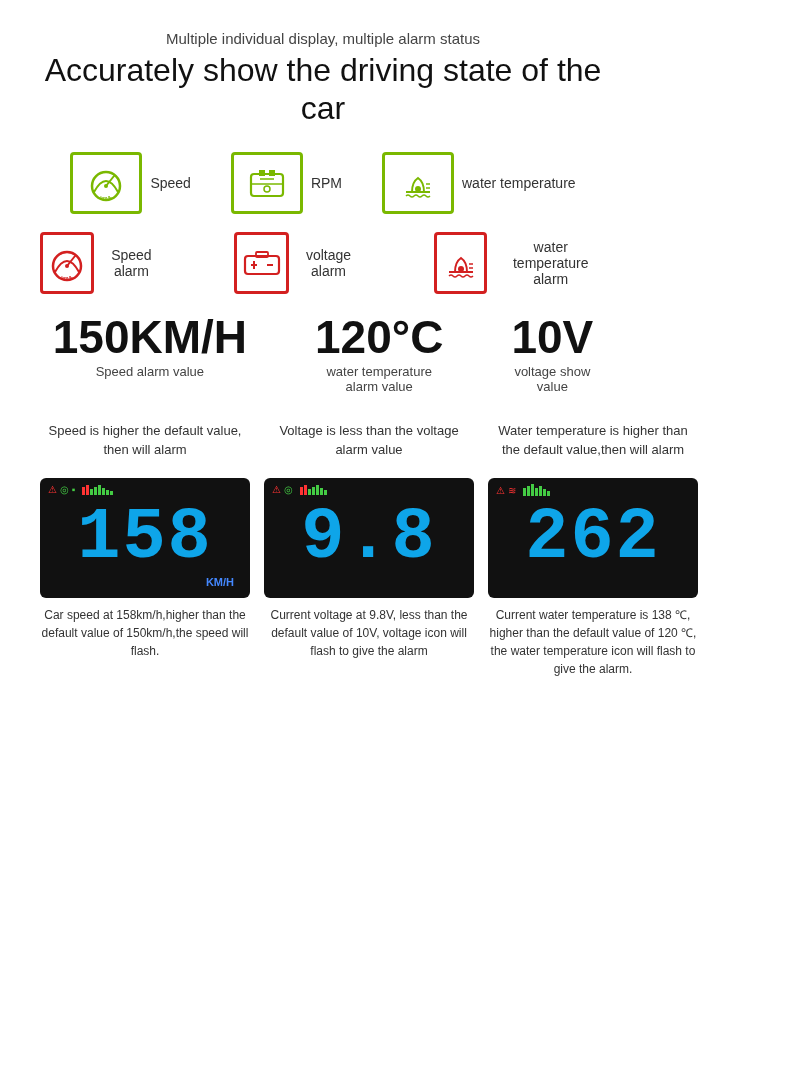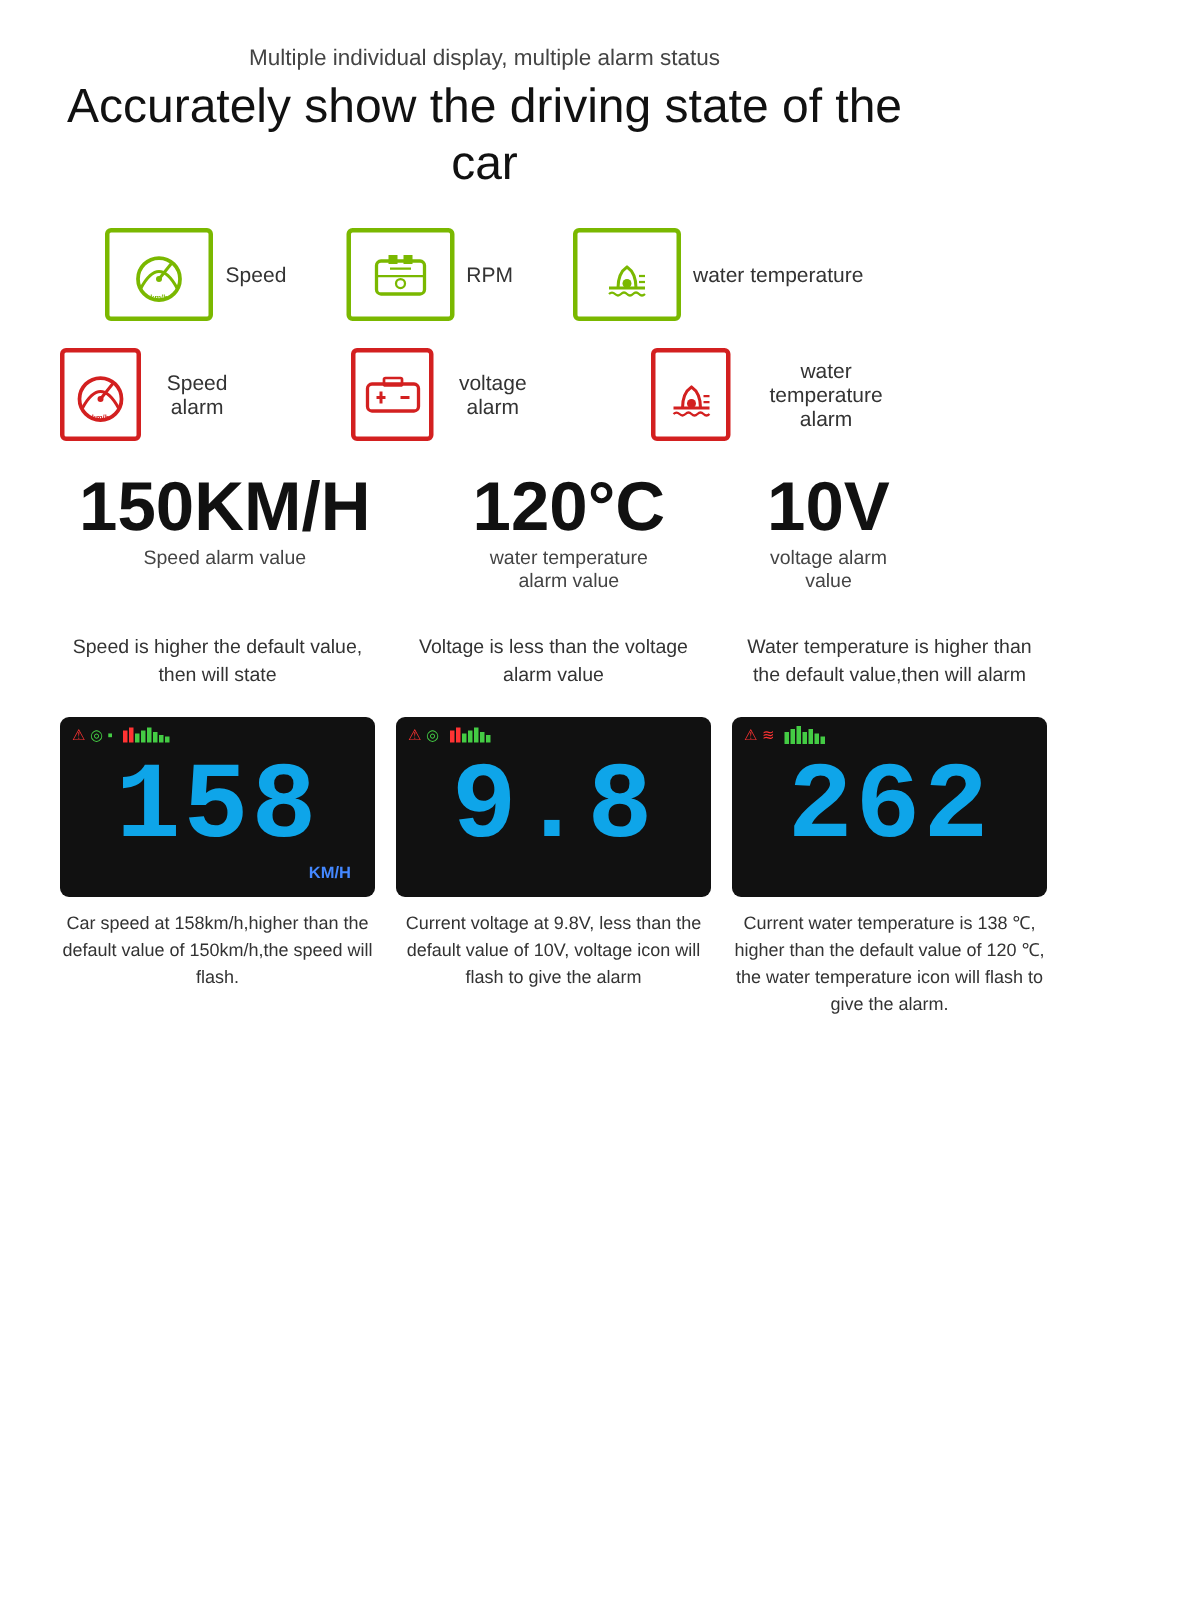--- a/index.html
+++ b/index.html
@@ -305,28 +305,28 @@
       <div class="value-label">Speed alarm value</div>
     </div>
     <div class="divider-vert"></div>
     <div class="value-item">
       <div class="value-num">120°C</div>
       <div class="value-label" style="white-space:pre-line; text-align:center;">water temperature<br>alarm value</div>
     </div>
     <div class="divider-vert"></div>
     <div class="value-item">
       <div class="value-num">10V</div>
-      <div class="value-label">voltage alarm value</div>
+      <div class="value-label">voltage show value</div>
     </div>
   </div>
 
   <div class="examples-row">
 
     <div class="example-item">
-      <div class="example-title">Speed is higher the default value, then will state</div>
+      <div class="example-title">Speed is higher the default value, then will alarm</div>
       <div class="display-screen">
         <div class="display-top-icons">
           <span class="top-icon-red">⚠</span>
           <span class="top-icon-green">◎</span>
           <span class="top-icon-green">▪</span>
           <div class="bars">
             <div class="bar red-bar" style="height:8px;"></div>
             <div class="bar red-bar" style="height:10px;"></div>
             <div class="bar" style="height:6px;"></div>
             <div class="bar" style="height:8px;"></div>

